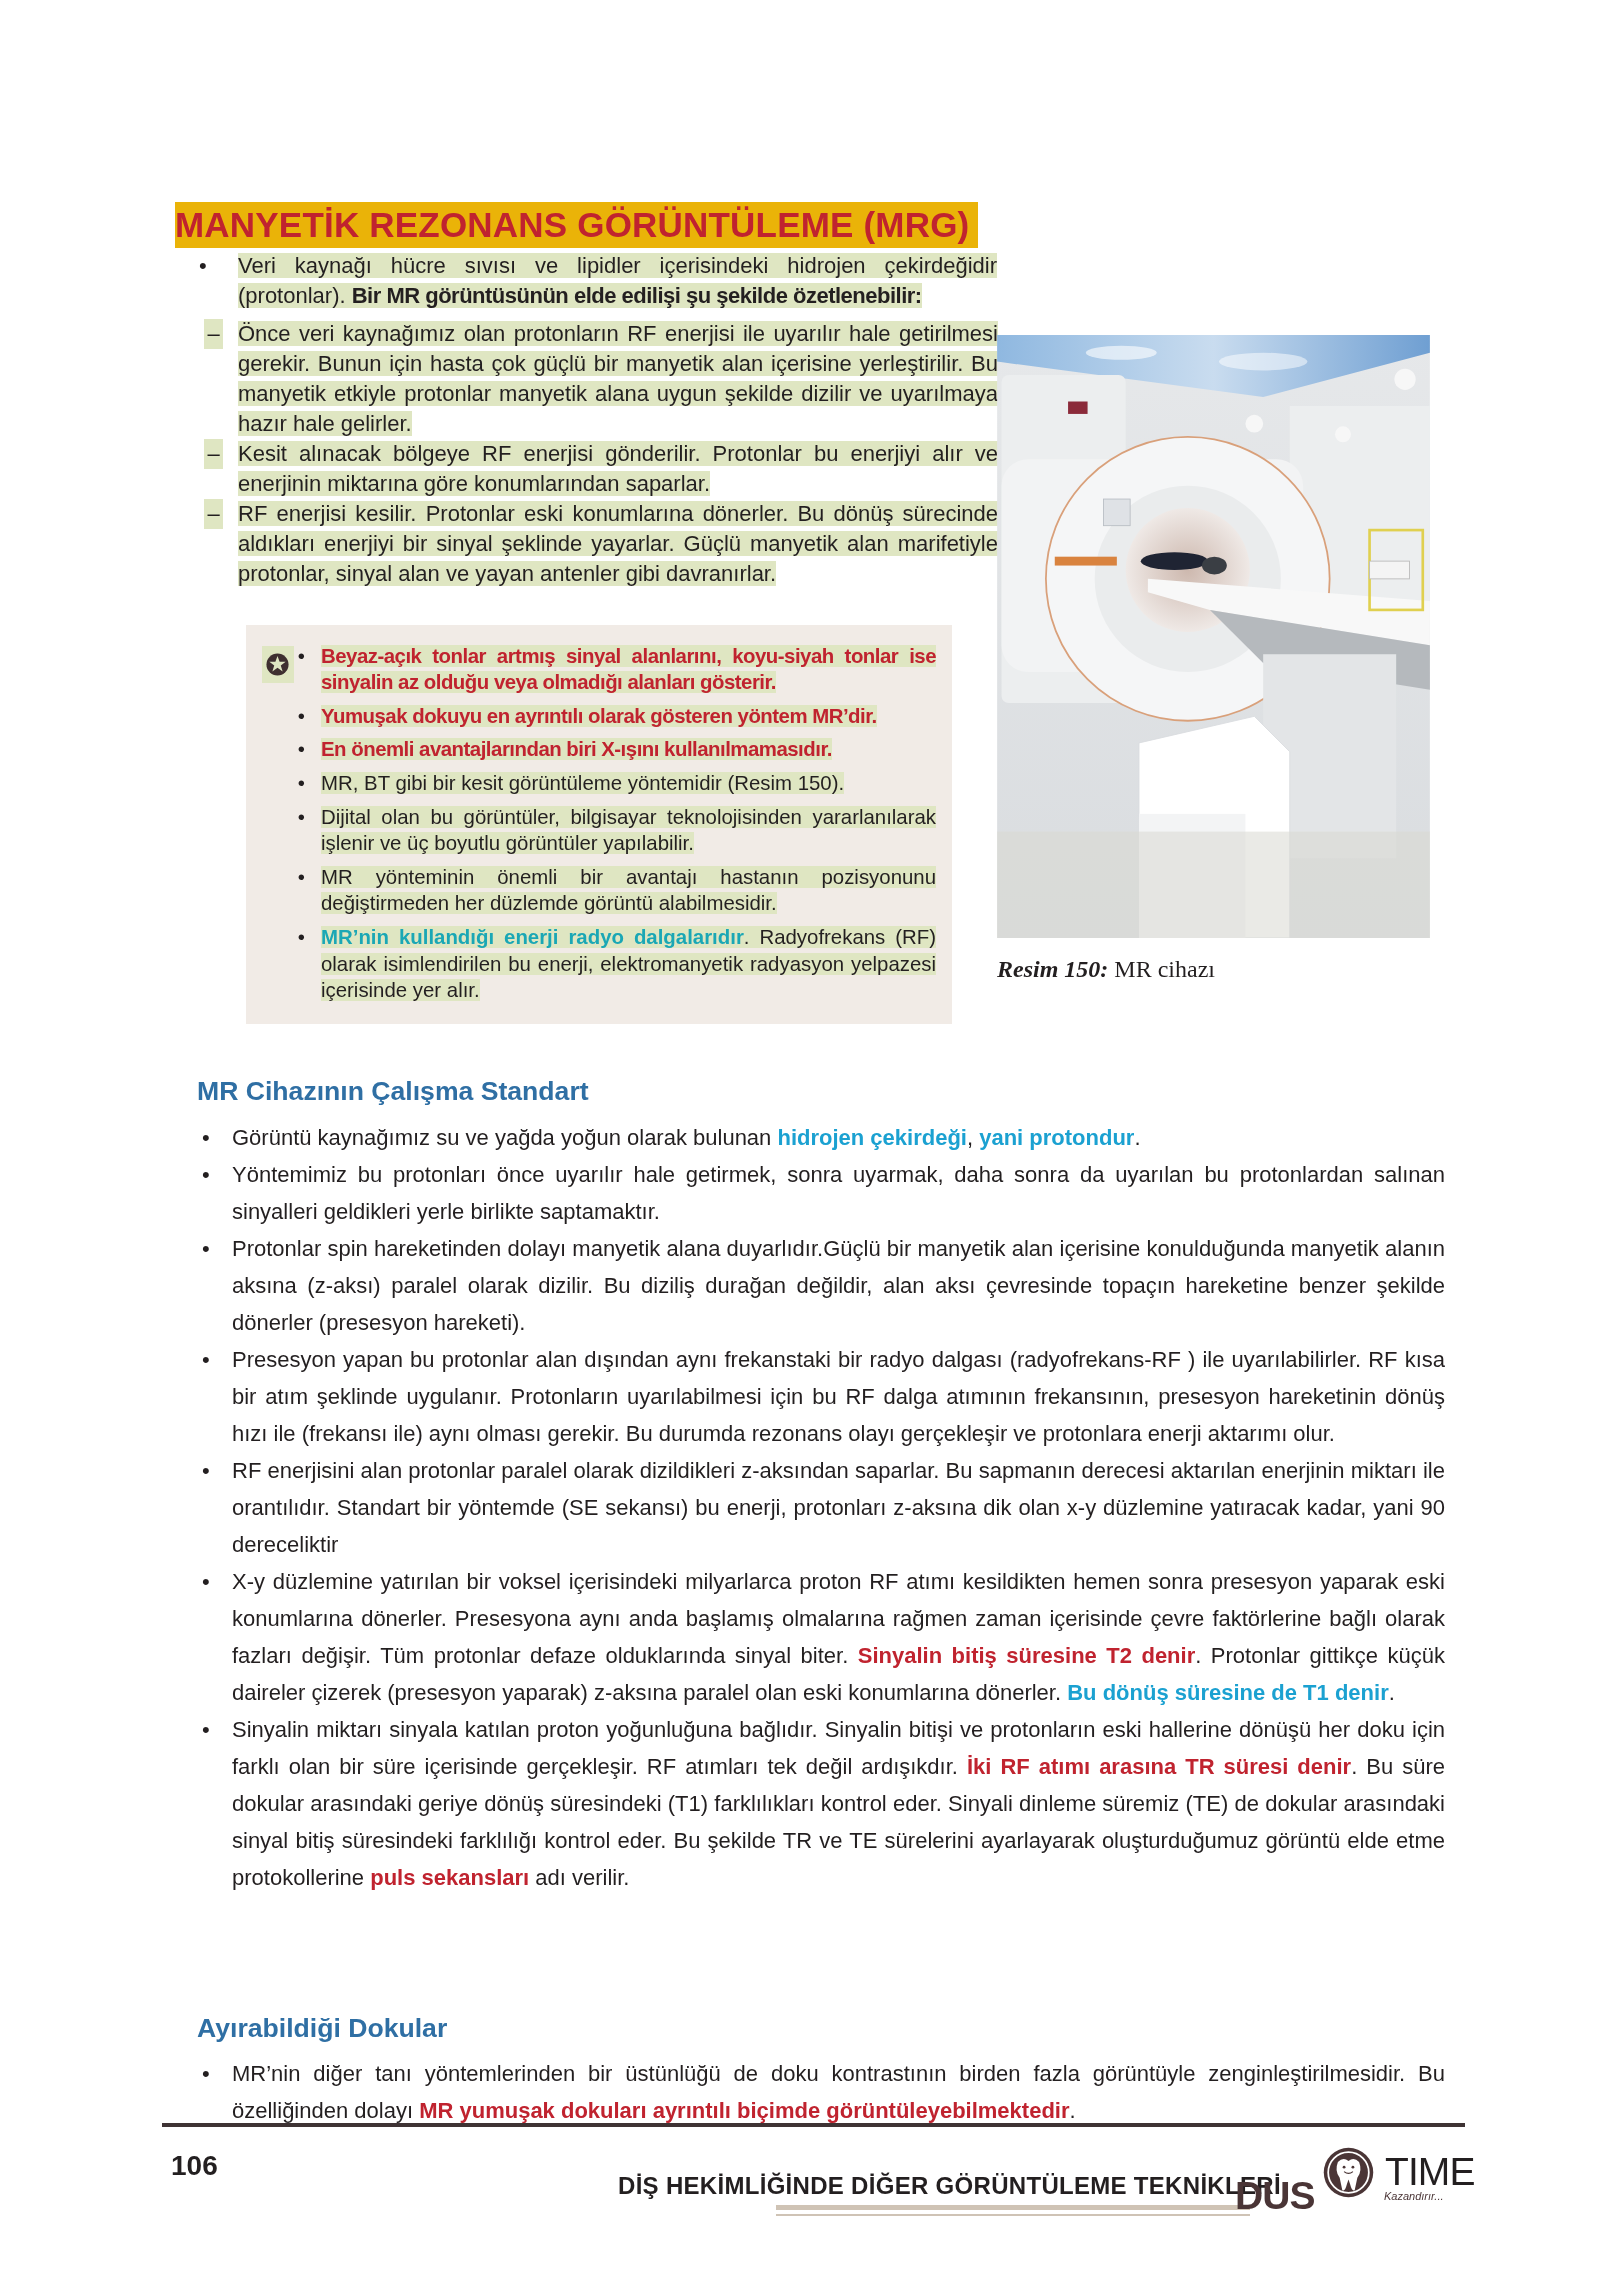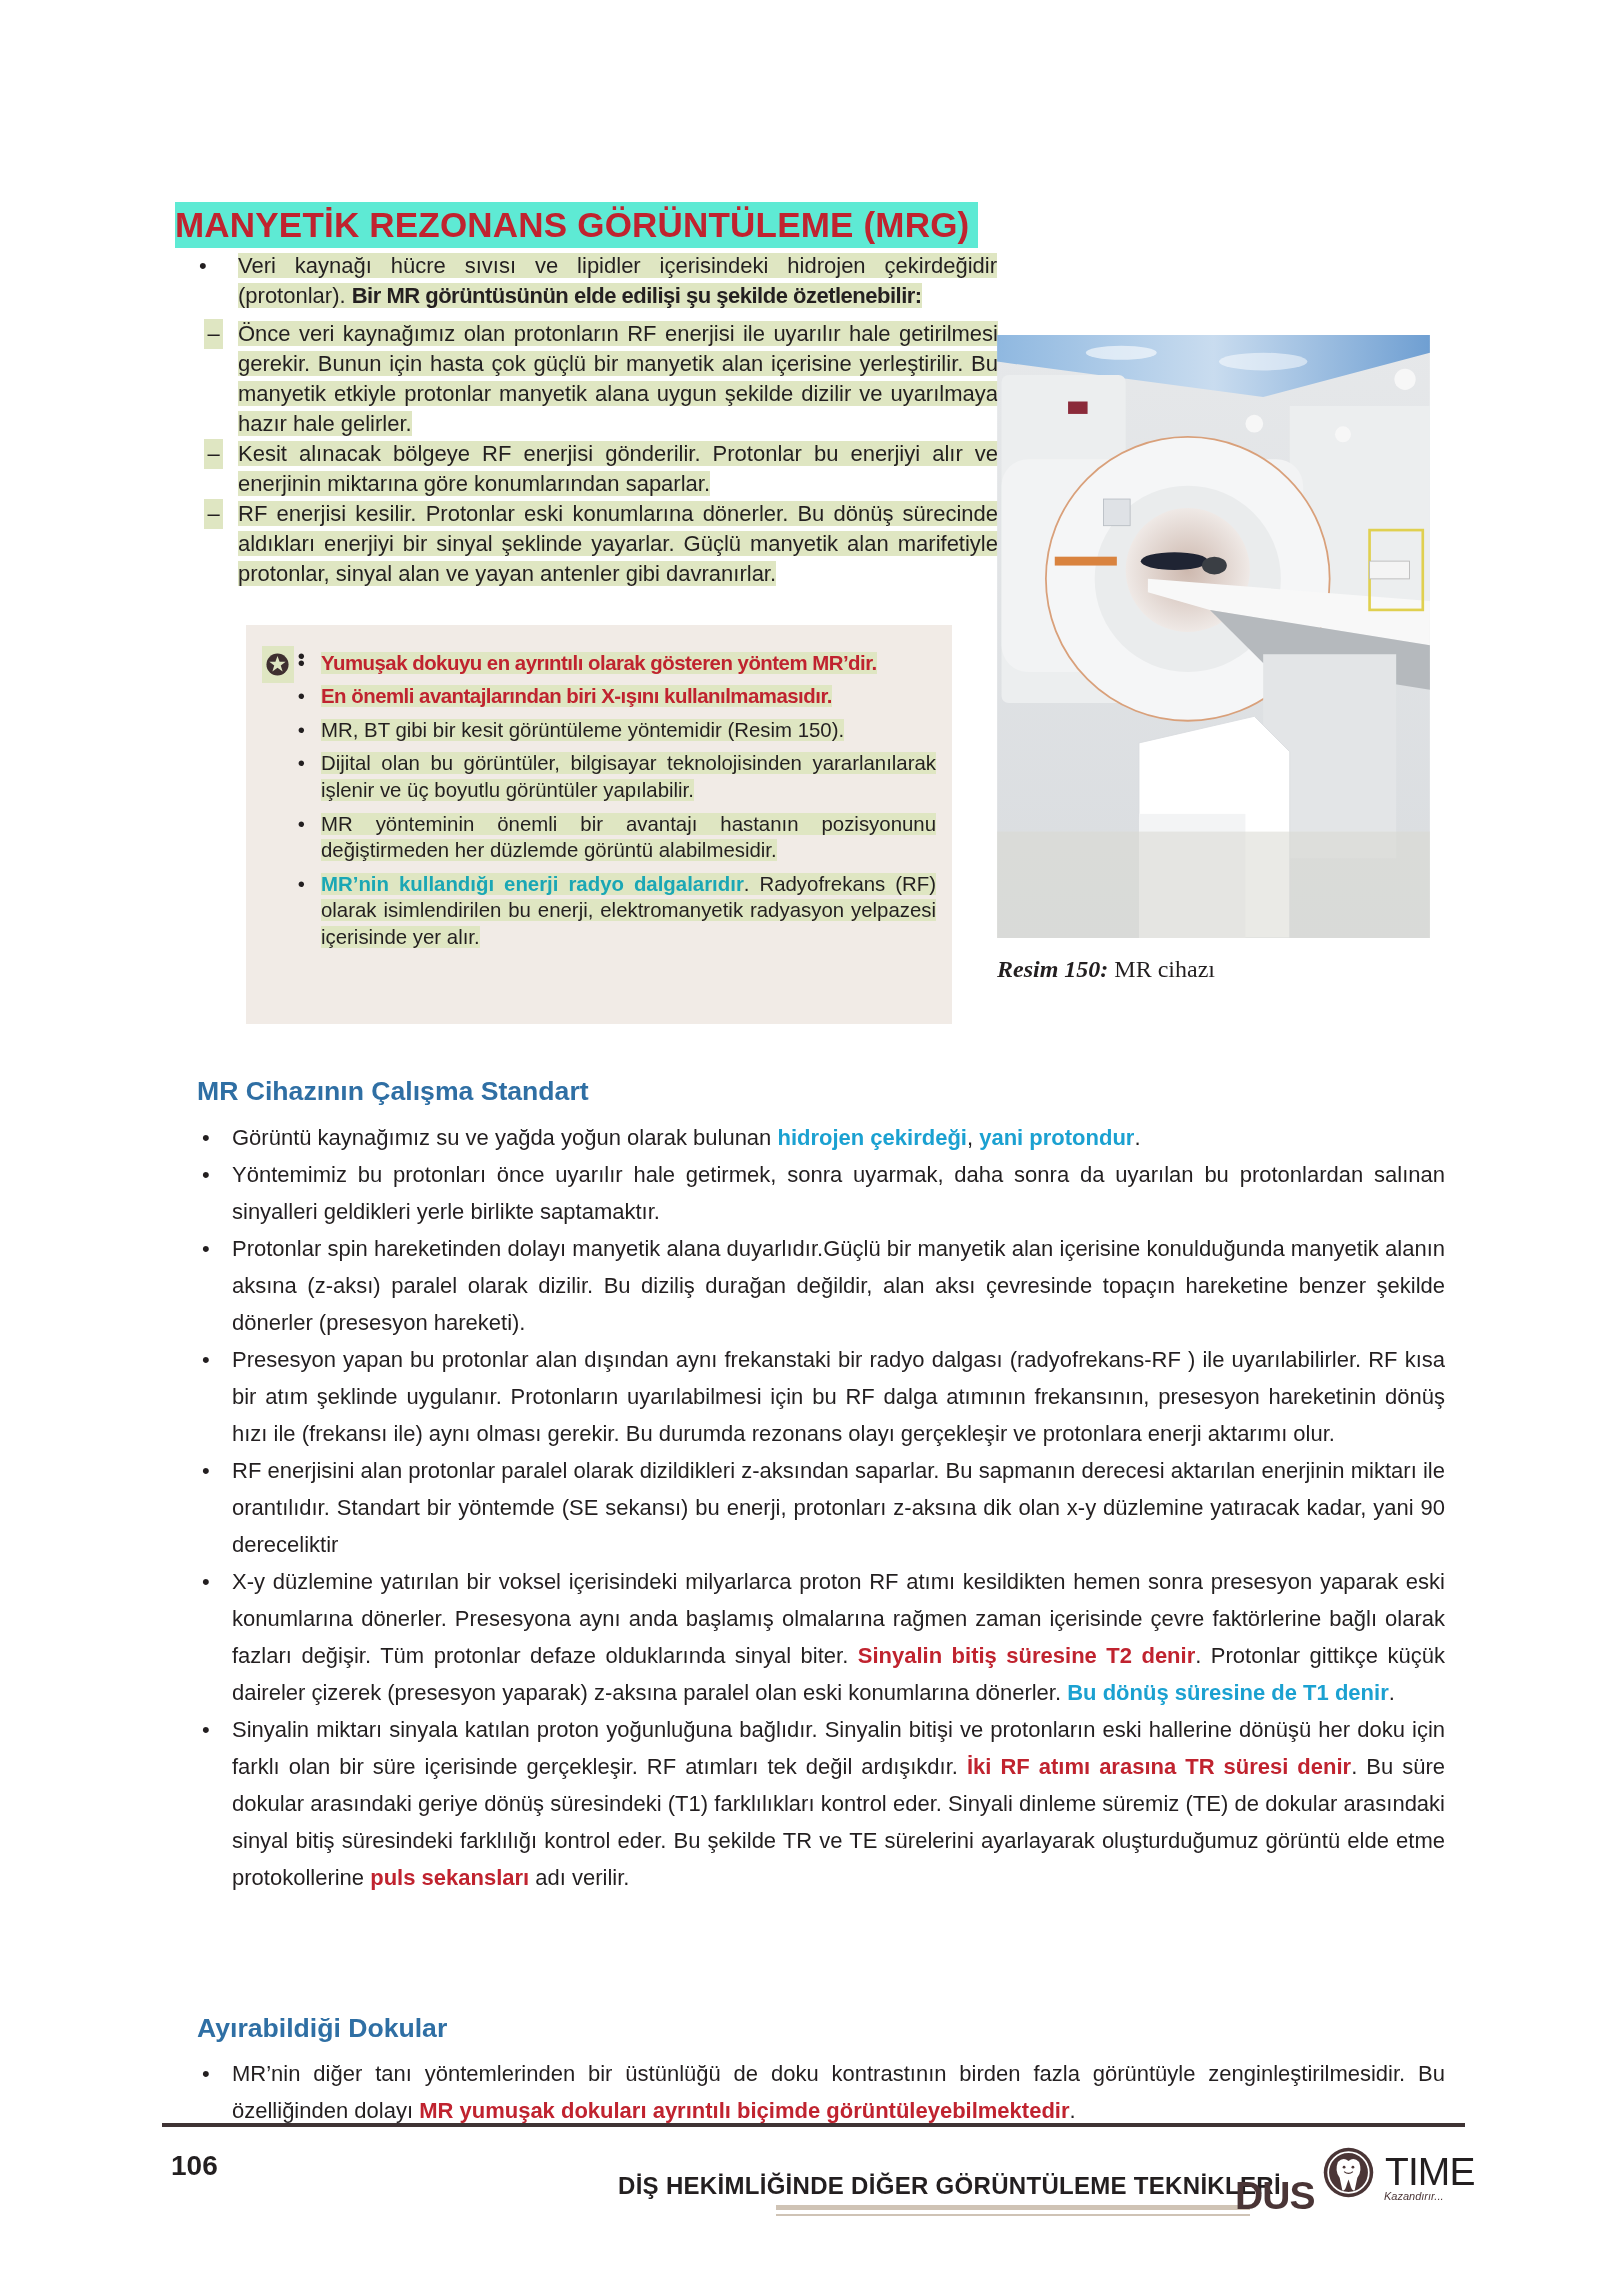--- a/index.html
+++ b/index.html
@@ -4,21 +4,21 @@
 <style>
   html, body { margin: 0; padding: 0; background: #ffffff; }
   body { width: 1618px; height: 2270px; position: relative; overflow: hidden;
          font-family: "Liberation Sans", "DejaVu Sans", sans-serif; color: #231f20; }
   .red { color: #c0232f; font-weight: bold; }
   .blue { color: #1ba1d1; font-weight: bold; }
   .teal { color: #1aa7b5; font-weight: bold; }
 
   
   #title { position: absolute; left: 175px; top: 202px; width: 803px; height: 46px;
-           background: #5eead4; font-size: 35px; font-weight: bold; color: #c0232f;
+           background: #eab308; font-size: 35px; font-weight: bold; color: #c0232f;
            line-height: 46px; letter-spacing: 0.2px; white-space: nowrap; }
 
   
   #intro { position: absolute; left: 199px; top: 251px; width: 798px; font-size: 22px; line-height: 30px; }
   #intro .bullet-dot { position: absolute; left: 0; top: 0; }
   #intro .txt { margin-left: 39px; text-align: justify; }
   #intro .txt span { background: #dfe6c2; }
 
   
   #steps { position: absolute; left: 204px; top: 319px; width: 794px; margin: 0; padding: 0; list-style: none;
@@ -86,21 +86,21 @@
 </ul>
 
 <div id="callout">
   <div id="star-badge">
     <svg width="23" height="23" viewBox="0 0 26 26">
       <circle cx="13" cy="13" r="12.5" fill="#3e2f30"></circle>
       <polygon points="13,3.5 15.4,10 22.2,10 16.7,14.1 18.8,20.8 13,16.8 7.2,20.8 9.3,14.1 3.8,10 10.6,10" fill="#dfe6c2"></polygon>
     </svg>
   </div>
   <ul>
-    <li class="r"><span class="dot">•</span></li>
+    <li class="r"><span class="dot">•</span><span class="t">Beyaz-açık tonlar artmış sinyal alanlarını, koyu-siyah tonlar ise sinyalin az olduğu veya olmadığı alanları gösterir.</span></li>
     <li class="r"><span class="dot">•</span><span class="t">Yumuşak dokuyu en ayrıntılı olarak gösteren yöntem MR’dir.</span></li>
     <li class="r"><span class="dot">•</span><span class="t">En önemli avantajlarından biri X-ışını kullanılmamasıdır.</span></li>
     <li><span class="dot">•</span><span class="t">MR, BT gibi bir kesit görüntüleme yöntemidir (Resim 150).</span></li>
     <li><span class="dot">•</span><span class="t">Dijital olan bu görüntüler, bilgisayar teknolojisinden yararlanılarak işlenir ve üç boyutlu görüntüler yapılabilir.</span></li>
     <li><span class="dot">•</span><span class="t">MR yönteminin önemli bir avantajı hastanın pozisyonunu değiştirmeden her düzlemde görüntü alabilmesidir.</span></li>
     <li><span class="dot">•</span><span class="t teal">MR’nin kullandığı enerji radyo dalgalarıdır</span><span class="t">. Radyofrekans (RF) olarak isimlendirilen bu enerji, elektromanyetik radyasyon yelpazesi içerisinde yer alır.</span></li>
   </ul>
 </div>
 
 <div id="photo">

